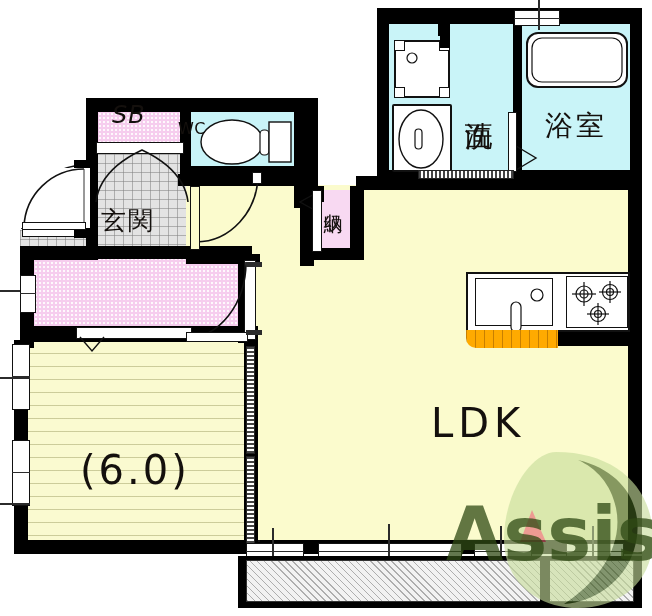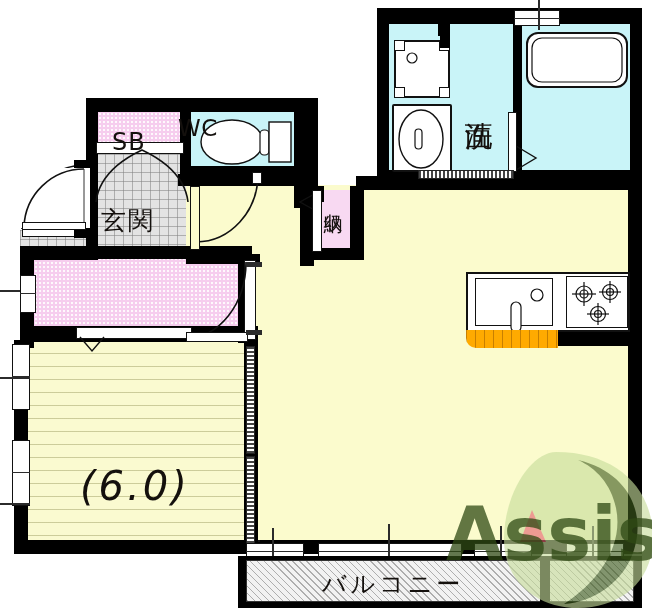--- a/index.html
+++ b/index.html
@@ -53,21 +53,21 @@
     white-space:nowrap;
     font-family:"DejaVu Sans","Liberation Sans",sans-serif;
     letter-spacing:0.5px;
     user-select:none;
   }
   .lbl-ldk{font-size:40px;letter-spacing:5px;font-weight:400;}
   .lbl-area{font-size:40px;letter-spacing:3px;}
   .lbl-jp-big{font-size:36px;letter-spacing:6px;}
   .lbl-wcl{font-size:33px;font-weight:700;letter-spacing:1px;}
   .lbl-sb{font-size:24px;font-weight:400;letter-spacing:1px;}
-  .lbl-wc{font-size:23px;line-height:21px;}
+  .lbl-wc{font-size:16px;line-height:21px;}
   .lbl-jp-mid{font-size:25px;letter-spacing:2px;line-height:26px;}
   .lbl-jp-small{font-size:19px;letter-spacing:1px;line-height:21px;}
   .lbl-balcony{font-size:24px;letter-spacing:4px;}
 
   
   .fx{position:absolute;box-sizing:border-box;border:2px solid #111;background:#fff;}
   .fx-thin{position:absolute;box-sizing:border-box;border:1px solid #111;background:#fff;}
   svg{display:block;overflow:visible;}
 
   
@@ -291,42 +291,45 @@
   <div class="abs thinline" style="left:500px;top:526px;width:2px;height:38px;"></div>
 
   <div class="fx-thin" style="left:566px;top:543px;width:58px;height:16px;"></div>
   <div class="abs thinline" style="left:566px;top:551px;width:58px;height:1px;"></div>
   <div class="abs thinline" style="left:592px;top:526px;width:2px;height:38px;"></div>
 
   <div class="abs wall" style="left:238px;top:556px;width:404px;height:52px;"></div>
   <div class="abs hatch" style="left:246px;top:560px;width:388px;height:42px;border:1px solid #333;"></div>
   <div class="abs wall" style="left:540px;top:556px;width:10px;height:52px;"></div>
 
-  <div class="lbl lbl-area" style="left:80px;top:463px;font-style:italic;">(6.0)</div>
-
-
-
-  <div class="lbl lbl-sb" style="left:112px;top:128px;">SB</div>
+  <div class="lbl lbl-area" style="left:80px;top:447px;">(6.0)</div>
+
+  <div class="lbl lbl-ldk" style="left:431px;top:400px;">LDK</div>
+
+
+  <div class="lbl lbl-sb" style="left:112px;top:101px;font-style:italic;">SB</div>
 
   <div class="lbl lbl-wc" style="left:178px;top:118px;width:24px;">WC</div>
 
   <div class="lbl lbl-jp-mid" style="left:101px;top:208px;">玄関</div>
 
   <div class="lbl lbl-jp-mid" style="left:462px;top:104px;width:34px;text-align:center;line-height:32px;
               writing-mode:vertical-rl;top:100px;left:460px;letter-spacing:2px;
               font-size:28px;">
     <span>洗面</span>
   </div>
 
+  <div class="lbl lbl-jp-mid" style="left:545px;top:113px;font-size:28px;letter-spacing:3px;">
+    <span>浴室</span>
+  </div>
 
   <div class="lbl lbl-jp-small" style="left:323px;top:198px;writing-mode:vertical-rl;letter-spacing:2px;font-size:19px;">
     <span>収納</span>
   </div>
 
-  <div class="lbl lbl-balcony" style="left:322px;top:568px;">バルコニー</div>
 
   <svg id="watermark" viewBox="0 0 230 170">
     <g opacity="0.62">
       <path d="M128,10 C190,10 225,48 225,96 C225,140 192,166 150,166
                C108,166 76,138 76,98 C76,50 104,10 128,10 Z" fill="#c7dd9b"></path>
       <path d="M150,18 C200,30 218,70 206,108 C196,140 166,160 136,162
                C170,140 196,104 188,66 C183,42 168,26 150,18 Z" fill="#3f5d1e"></path>
       <path d="M92,100 L104,68 L118,100 Z" fill="#e8546a" opacity="0.9"></path>
     </g>
     <text x="18" y="118" font-family="'DejaVu Sans','Liberation Sans',sans-serif" font-size="74" font-weight="700" fill="#2f4a14" opacity="0.75">Assist</text>

